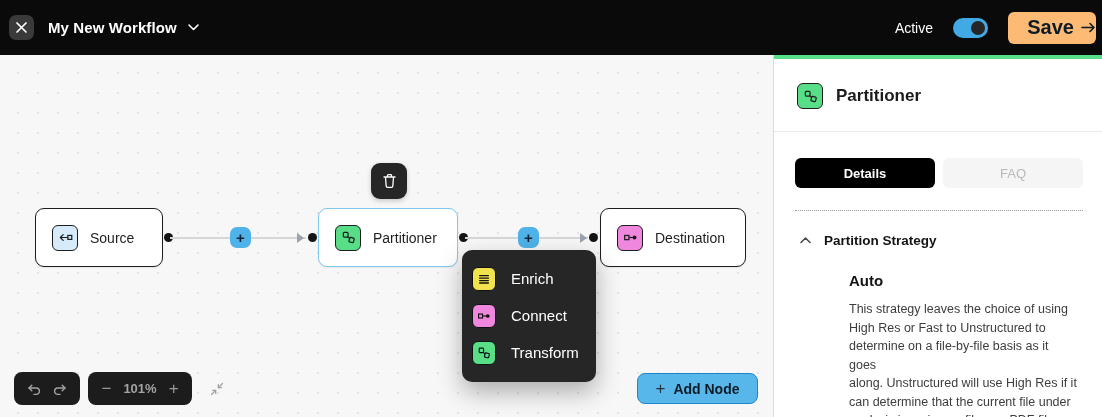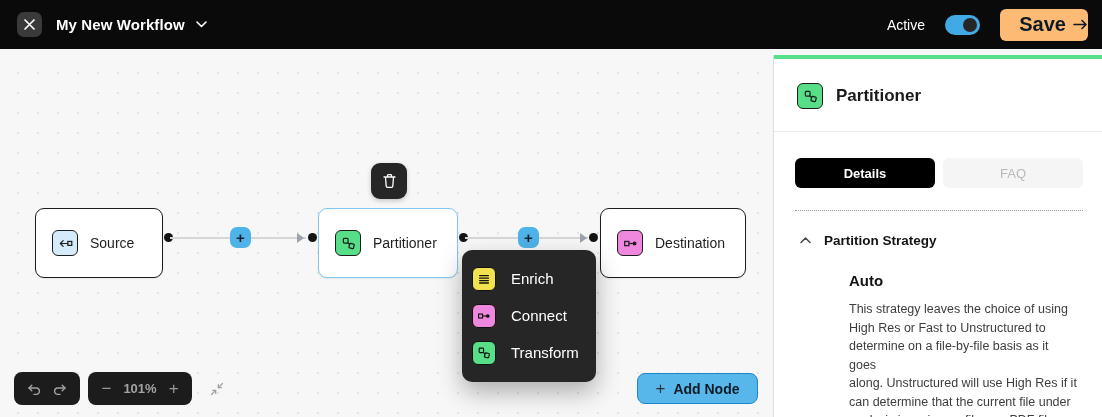--- a/index.html
+++ b/index.html
@@ -1,33 +1,33 @@
 <!DOCTYPE html>
 <html><head>
 <meta charset="utf-8">
 <style>
   * { margin:0; padding:0; box-sizing:border-box; }
   html,body { width:1102px; height:417px; overflow:hidden; font-family:"Liberation Sans", sans-serif; background:#f7f7f7; }
 
   
-  .topbar { position:absolute; left:0; top:0; width:1102px; height:49px; background:#0a0a0a; display:flex; align-items:center; padding:0 14px; z-index:50; }
+  .topbar { position:absolute; left:0; top:0; width:1102px; height:55px; background:#0a0a0a; display:flex; align-items:center; padding:0 6px; z-index:50; }
   .close-btn { width:25px; height:25px; background:#3a3a3a; border:none; border-radius:7px; display:flex; align-items:center; justify-content:center; cursor:pointer; margin-left:3px; }
   .wf-title { color:#fff; font-size:15px; font-weight:700; margin-left:14px; letter-spacing:.1px; }
   .title-chevron { margin-left:10px; display:flex; align-items:center; cursor:pointer; }
   .topbar-right { margin-left:auto; display:flex; align-items:center; gap:20px; }
   .active-label { color:#fff; font-size:14px; }
   .toggle { width:35px; height:20px; border-radius:10px; background:#41a9e3; position:relative; cursor:pointer; border:none; }
   .toggle .knob { position:absolute; right:3px; top:3px; width:14px; height:14px; border-radius:50%; background:#262626; }
   .save-btn { height:32px; width:88px; background:#fdba74; border:none; border-radius:6px; color:#0c1a26; font-size:20px; font-weight:700; display:flex; align-items:center; justify-content:flex-end; gap:7px; cursor:pointer; font-family:inherit; }
 
   
   .canvas { position:absolute; left:0; top:55px; width:773px; height:362px; background:#f7f7f7;
     background-image:radial-gradient(#e3e3e3 1px, transparent 1.1px); background-size:20px 20px; background-position:8px 8px; }
 
-  .node { position:absolute; height:70px; background:#fff; border:1px solid #1d1d1d; border-radius:9px; display:flex; align-items:center; padding:0 16px; gap:12px; box-shadow:0 1px 2px rgba(0,0,0,.07); cursor:pointer; }
+  .node { position:absolute; height:59px; background:#fff; border:1px solid #1d1d1d; border-radius:9px; display:flex; align-items:center; padding:0 16px; gap:12px; box-shadow:0 1px 2px rgba(0,0,0,.07); cursor:pointer; }
   .node.selected { border:1.5px solid #7ec9f0; }
   .node-icon { width:26px; height:26px; border-radius:6px; border:1px solid #1d1d1d; display:flex; align-items:center; justify-content:center; flex:0 0 auto; }
   .node-label { font-size:14px; color:#1f1f1f; }
   .icon-blue { background:#d5ebfa; }
   .icon-green { background:#57de87; }
   .icon-pink { background:#ee87dd; }
   .icon-yellow { background:#f2e24e; }
 
   .trash-btn { position:absolute; left:371px; top:108px; width:36px; height:36px; background:#262626; border:none; border-radius:9px; display:flex; align-items:center; justify-content:center; cursor:pointer; box-shadow:0 2px 5px rgba(0,0,0,.2); }
 

